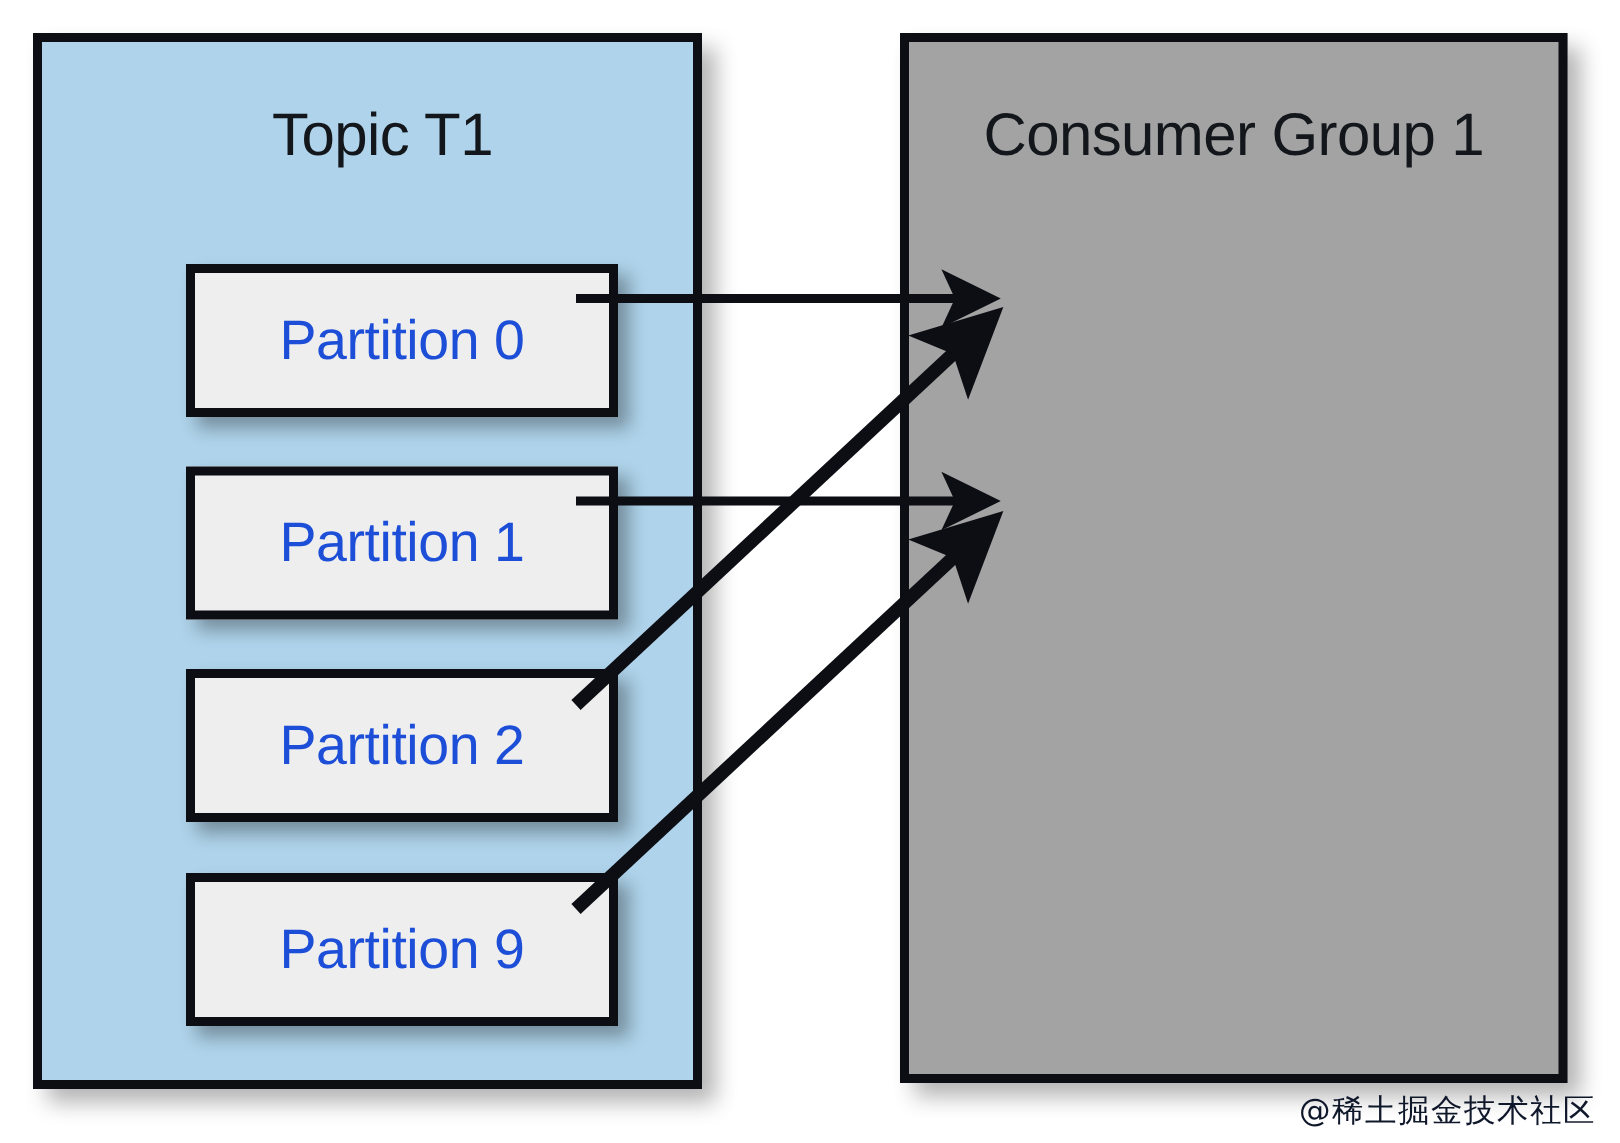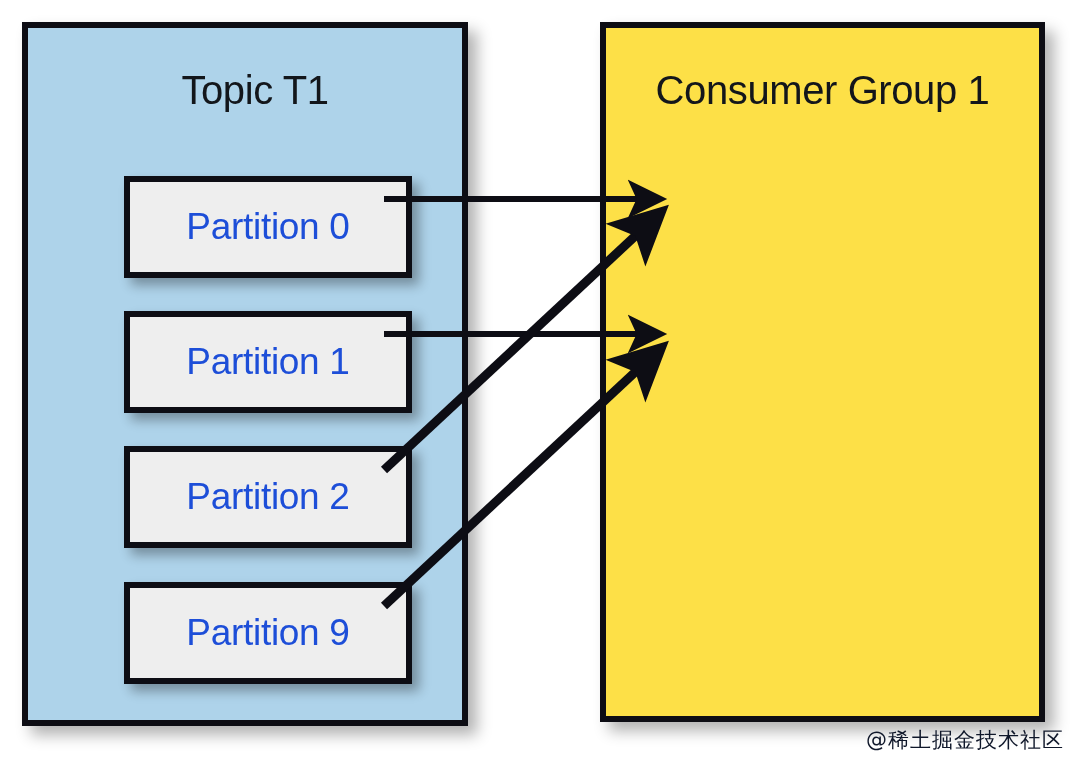--- a/index.html
+++ b/index.html
@@ -30,21 +30,21 @@
     top: 22px;
     width: 446px;
     height: 704px;
     background: #aed3ea;
   }
   #consumer-group {
     left: 600px;
     top: 22px;
     width: 445px;
     height: 700px;
-    background: #fde047;
+    background: #a3a3a3;
   }
 
   .group-title {
     position: absolute;
     left: 0;
     right: 0;
     text-align: center;
     font-size: 40px;
     font-weight: 400;
     color: #13161b;

